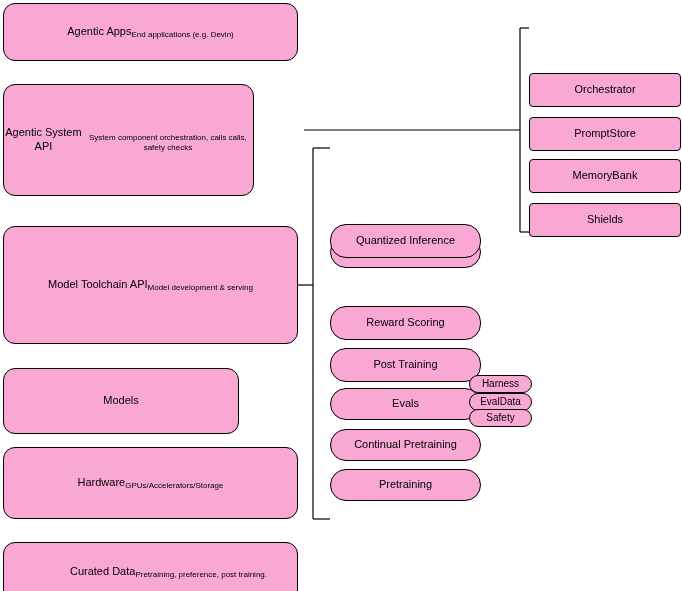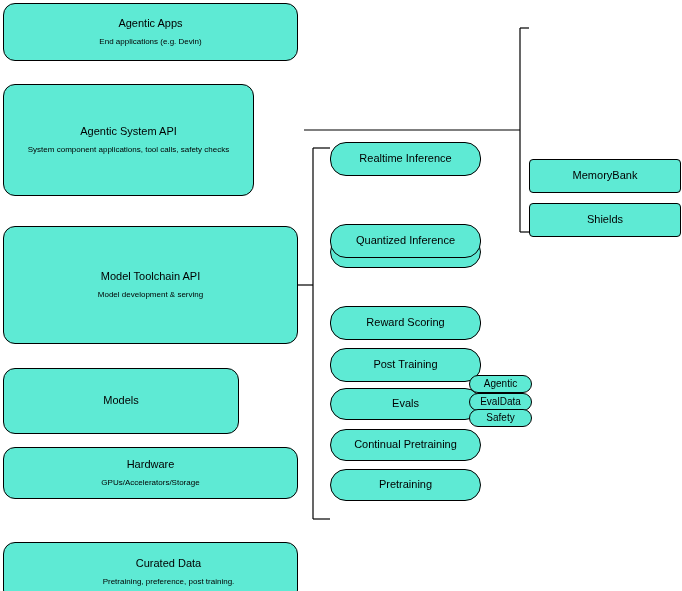--- a/index.html
+++ b/index.html
@@ -19,23 +19,23 @@
     position: absolute;
     left: 0;
     top: 0;
     width: 682px;
     height: 591px;
   }
   .node {
     position: absolute;
     box-sizing: border-box;
     border: 1px solid #000000;
-    background: #5eead4;
+    background: #f9a8d4;
     display: flex;
-    flex-direction: column;
+    flex-direction: row;
     align-items: center;
     justify-content: center;
     text-align: center;
     line-height: 1.25;
   }
   .node .title {
     font-size: 11px;
     color: #000000;
   }
   .node .sub {
@@ -91,52 +91,55 @@
     <path d="M 313 519 L 330 519" fill="none" stroke="#000000" stroke-width="1.2"></path>
   </svg>
 
   <div class="node layer" style="left:3px; top:3px; width:295px; height:58px;">
     <div class="title">Agentic Apps</div>
     <div class="sub">End applications (e.g. Devin)</div>
   </div>
 
   <div class="node layer" style="left:3px; top:84px; width:251px; height:112px;">
     <div class="title">Agentic System API</div>
-    <div class="sub">System component applications, tool calls, safety checks</div>
+    <div class="sub">System component orchestration, calls calls, safety checks</div>
   </div>
 
   <div class="node layer" style="left:3px; top:226px; width:295px; height:118px;">
     <div class="title">Model Toolchain API</div>
     <div class="sub">Model development &amp; serving</div>
   </div>
 
   <div class="node layer" style="left:3px; top:368px; width:236px; height:66px;">
     <div class="title">Models</div>
   </div>
 
-  <div class="node layer" style="left:3px; top:447px; width:295px; height:52px;">
+  <div class="node layer" style="left:3px; top:447px; width:295px; height:72px;">
     <div class="title">Hardware</div>
     <div class="sub">GPUs/Accelerators/Storage</div>
   </div>
 
   <div class="node layer" style="left:3px; top:542px; width:295px; height:60px;padding-left:36px;">
     <div class="title">Curated Data</div>
     <div class="sub">Pretraining, preference, post training.</div>
   </div>
 
+  <div class="node comp" style="left:529px; top:73px; width:152px; height:34px;">
+    <div class="title">Orchestrator</div>
+  </div>
+  <div class="node comp" style="left:529px; top:117px; width:152px; height:34px;">
+    <div class="title">PromptStore</div>
+  </div>
   <div class="node comp" style="left:529px; top:159px; width:152px; height:34px;">
     <div class="title">MemoryBank</div>
   </div>
   <div class="node comp" style="left:529px; top:203px; width:152px; height:34px;text-align:center;">
     <div class="title">Shields</div>
   </div>
 
-  <div class="node stage" style="left:330px; top:142px; width:151px; height:34px;">
-    <div class="title">Realtime Inference</div>
-  </div>
   <div class="node stage" style="left:330px; top:200px; width:151px; height:32px;margin-top:36px;">
     <div class="title">Batch Inference</div>
   </div>
   <div class="node stage" style="left:330px; top:224px; width:151px; height:34px;">
     <div class="title">Quantized Inference</div>
   </div>
   <div class="node stage" style="left:330px; top:306px; width:151px; height:34px;">
     <div class="title">Reward Scoring</div>
   </div>
   <div class="node stage" style="left:330px; top:348px; width:151px; height:34px;">
@@ -146,21 +149,21 @@
     <div class="title">Evals</div>
   </div>
   <div class="node stage" style="left:330px; top:429px; width:151px; height:32px;">
     <div class="title">Continual Pretraining</div>
   </div>
   <div class="node stage" style="left:330px; top:469px; width:151px; height:32px;">
     <div class="title">Pretraining</div>
   </div>
 
   <div class="node pill" style="left:469px; top:375px; width:63px; height:18px; z-index:5;">
-    <div class="title">Agentic</div>
+    <div class="title">Harness</div>
   </div>
   <div class="node pill" style="left:469px; top:393px; width:63px; height:18px; z-index:6;">
     <div class="title">EvalData</div>
   </div>
   <div class="node pill" style="left:469px; top:409px; width:63px; height:18px; z-index:7;">
     <div class="title">Safety</div>
   </div>
 
 </div>
 

